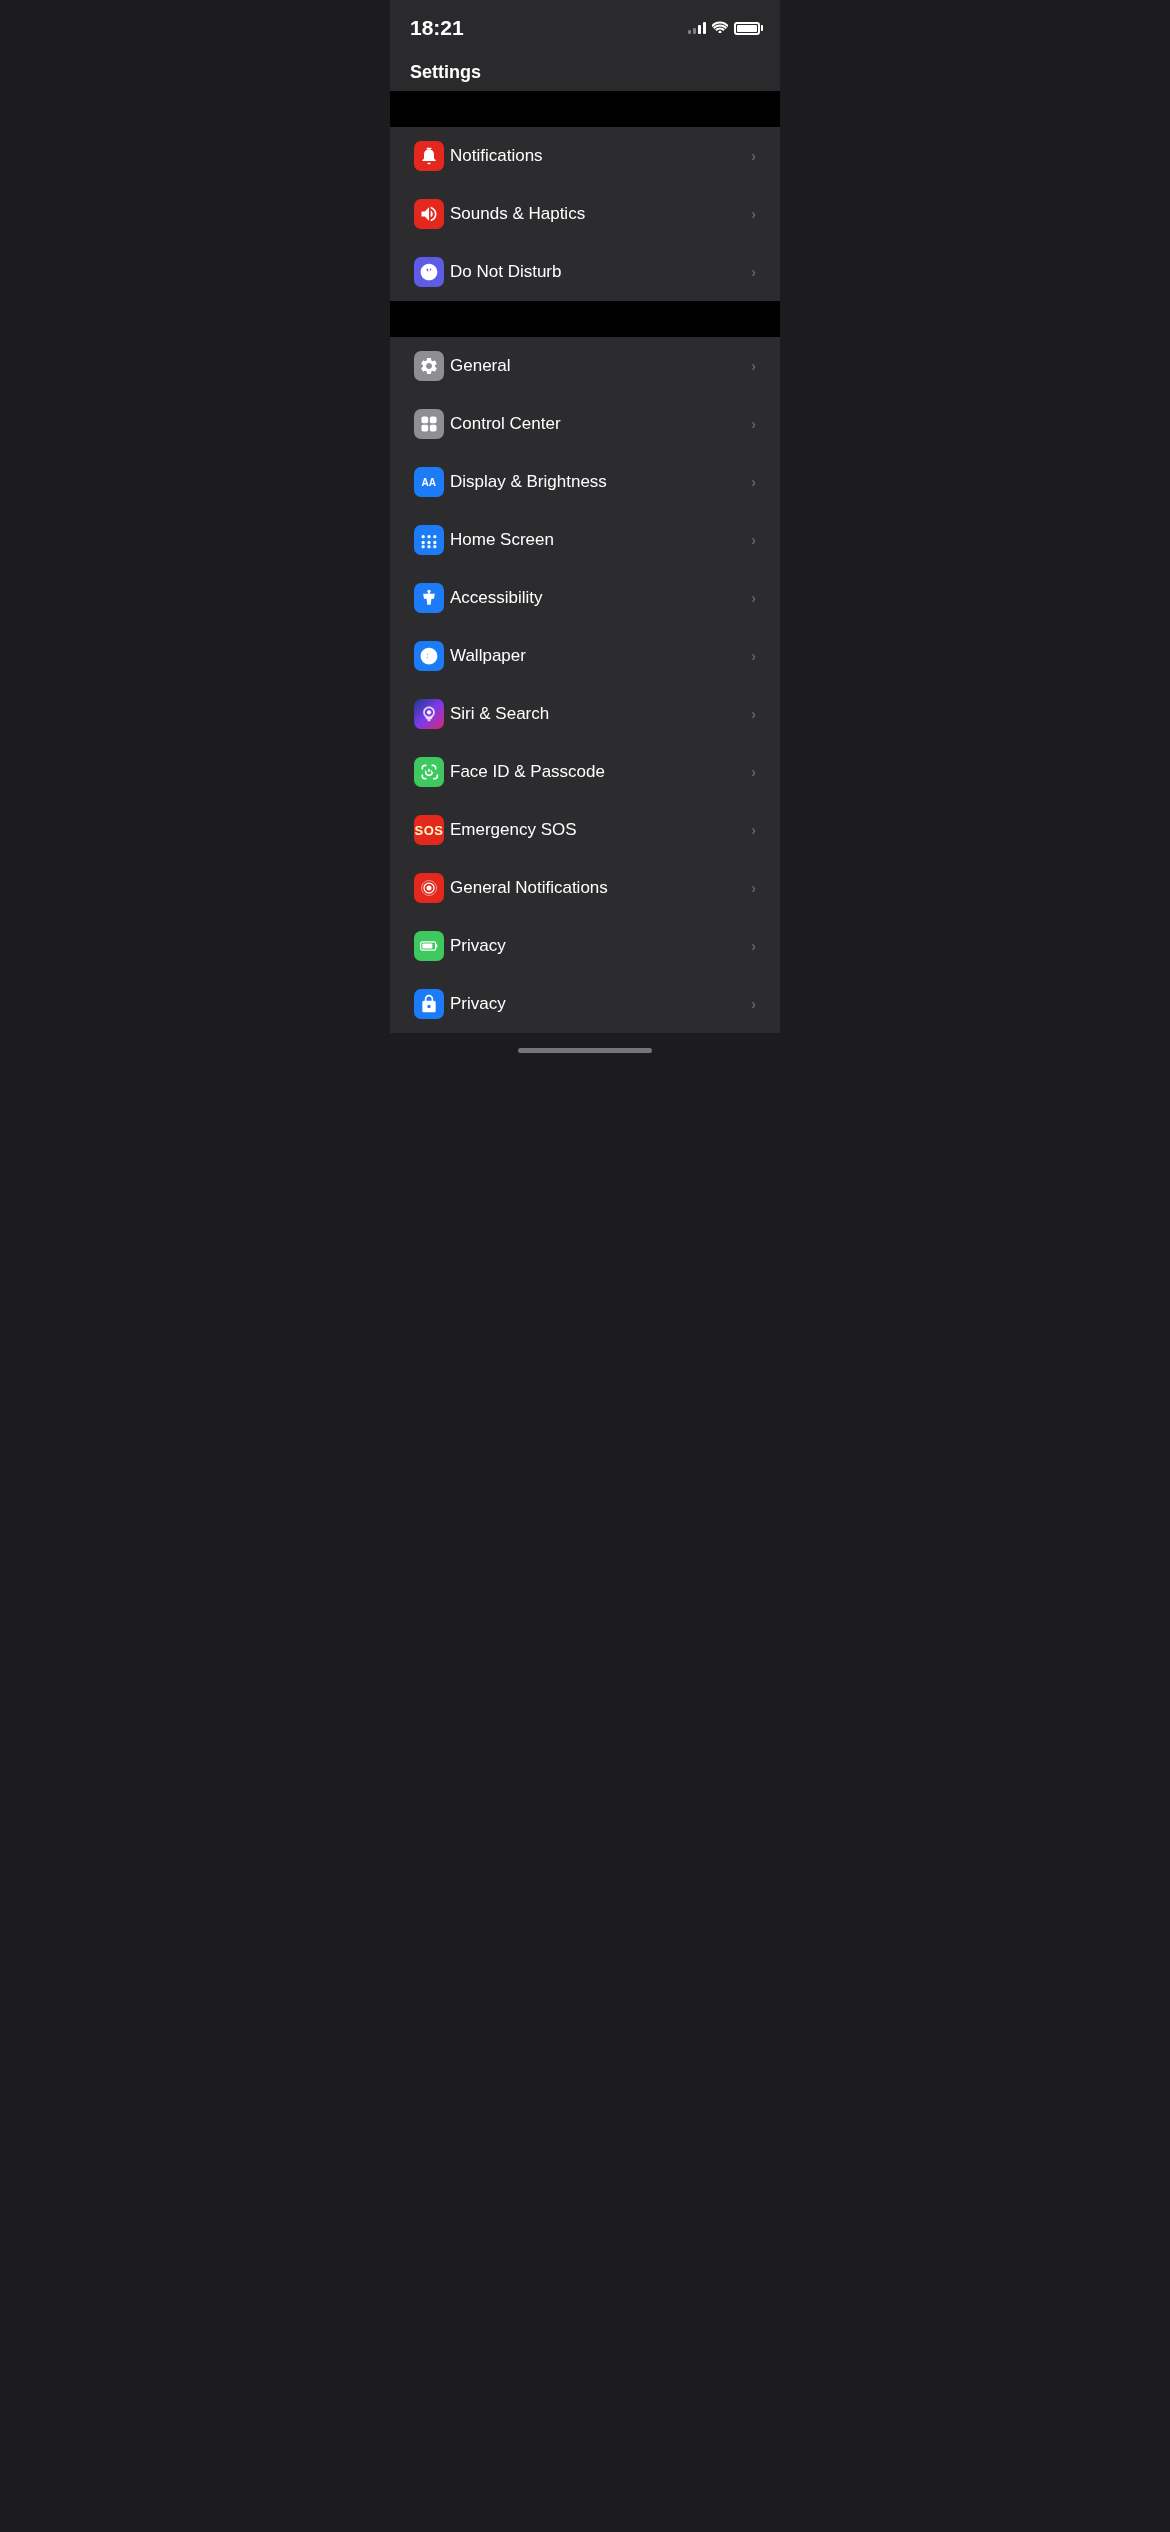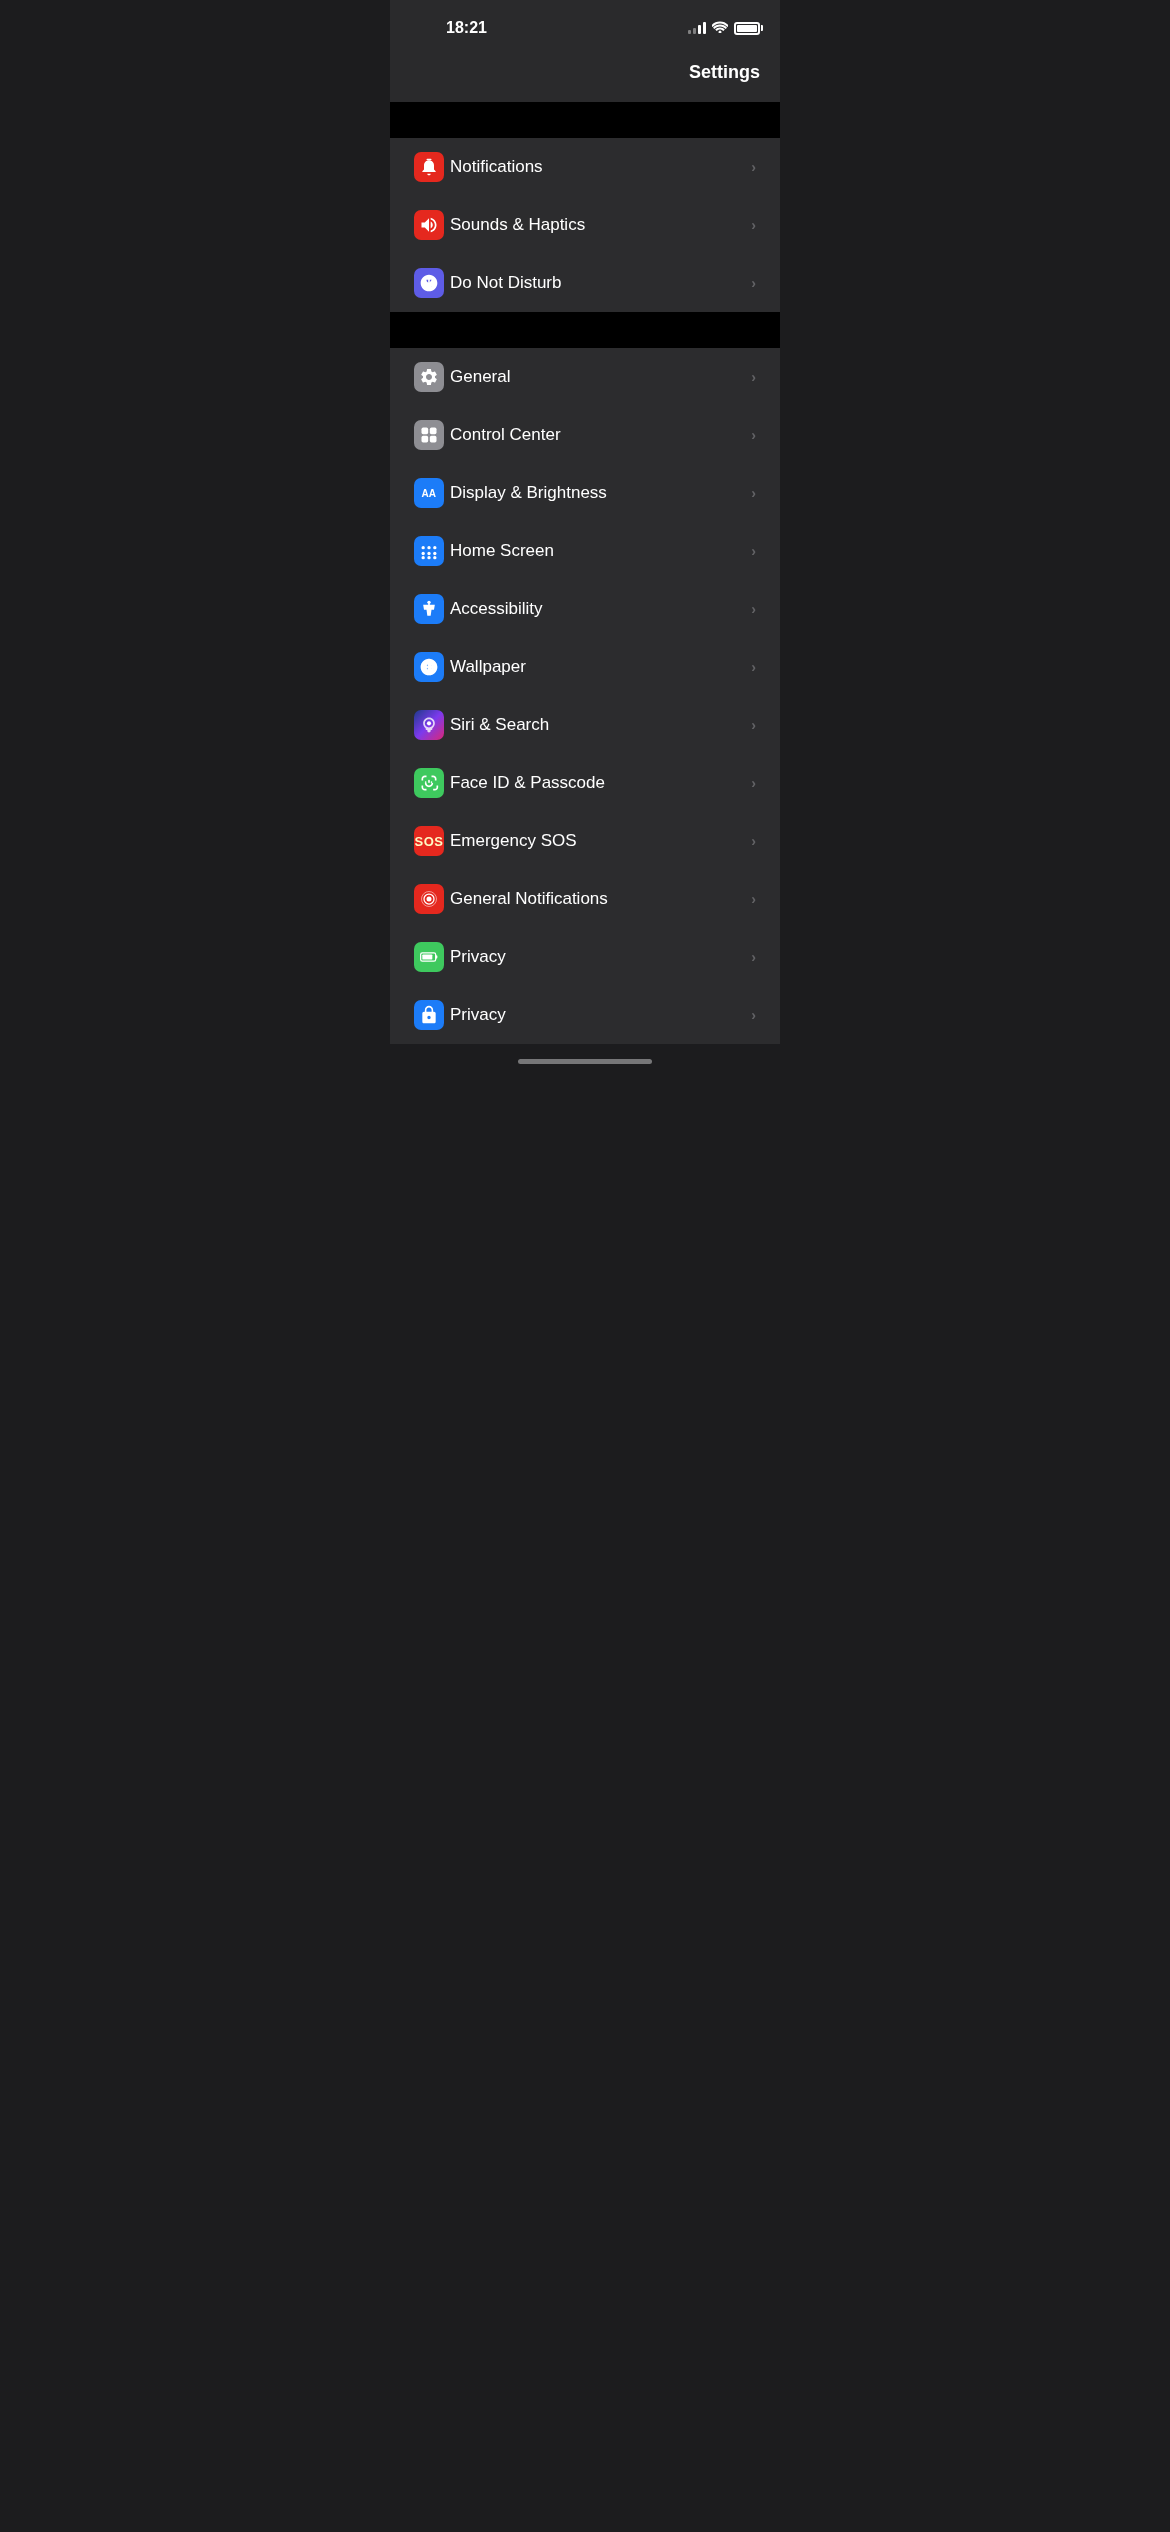--- a/index.html
+++ b/index.html
@@ -18,24 +18,23 @@
     .status-bar {
       background: #2a2a2c;
       display: flex;
       justify-content: space-between;
       align-items: center;
       padding: 14px 20px 8px 20px;
       height: 50px;
     }
 
     .status-time {
-      font-size: 16px;
+      font-size: 21px;
       font-weight: 600;
       color: #fff;
-      margin-left: 36px;
     }
 
     .status-icons {
       display: flex;
       align-items: center;
       gap: 6px;
     }
 
     .signal-bars {
       display: flex;
@@ -81,22 +80,22 @@
       background: #fff;
       height: 7px;
       width: 20px;
       border-radius: 1px;
       margin: 1px;
     }
 
     
     .nav-header {
       background: #2a2a2c;
-      text-align: right;
-      padding: 12px 20px 19px;
+      text-align: left;
+      padding: 12px 20px 8px;
     }
 
     .nav-title {
       font-size: 18px;
       font-weight: 600;
       color: #fff;
     }
 
     
     .section-gap {

